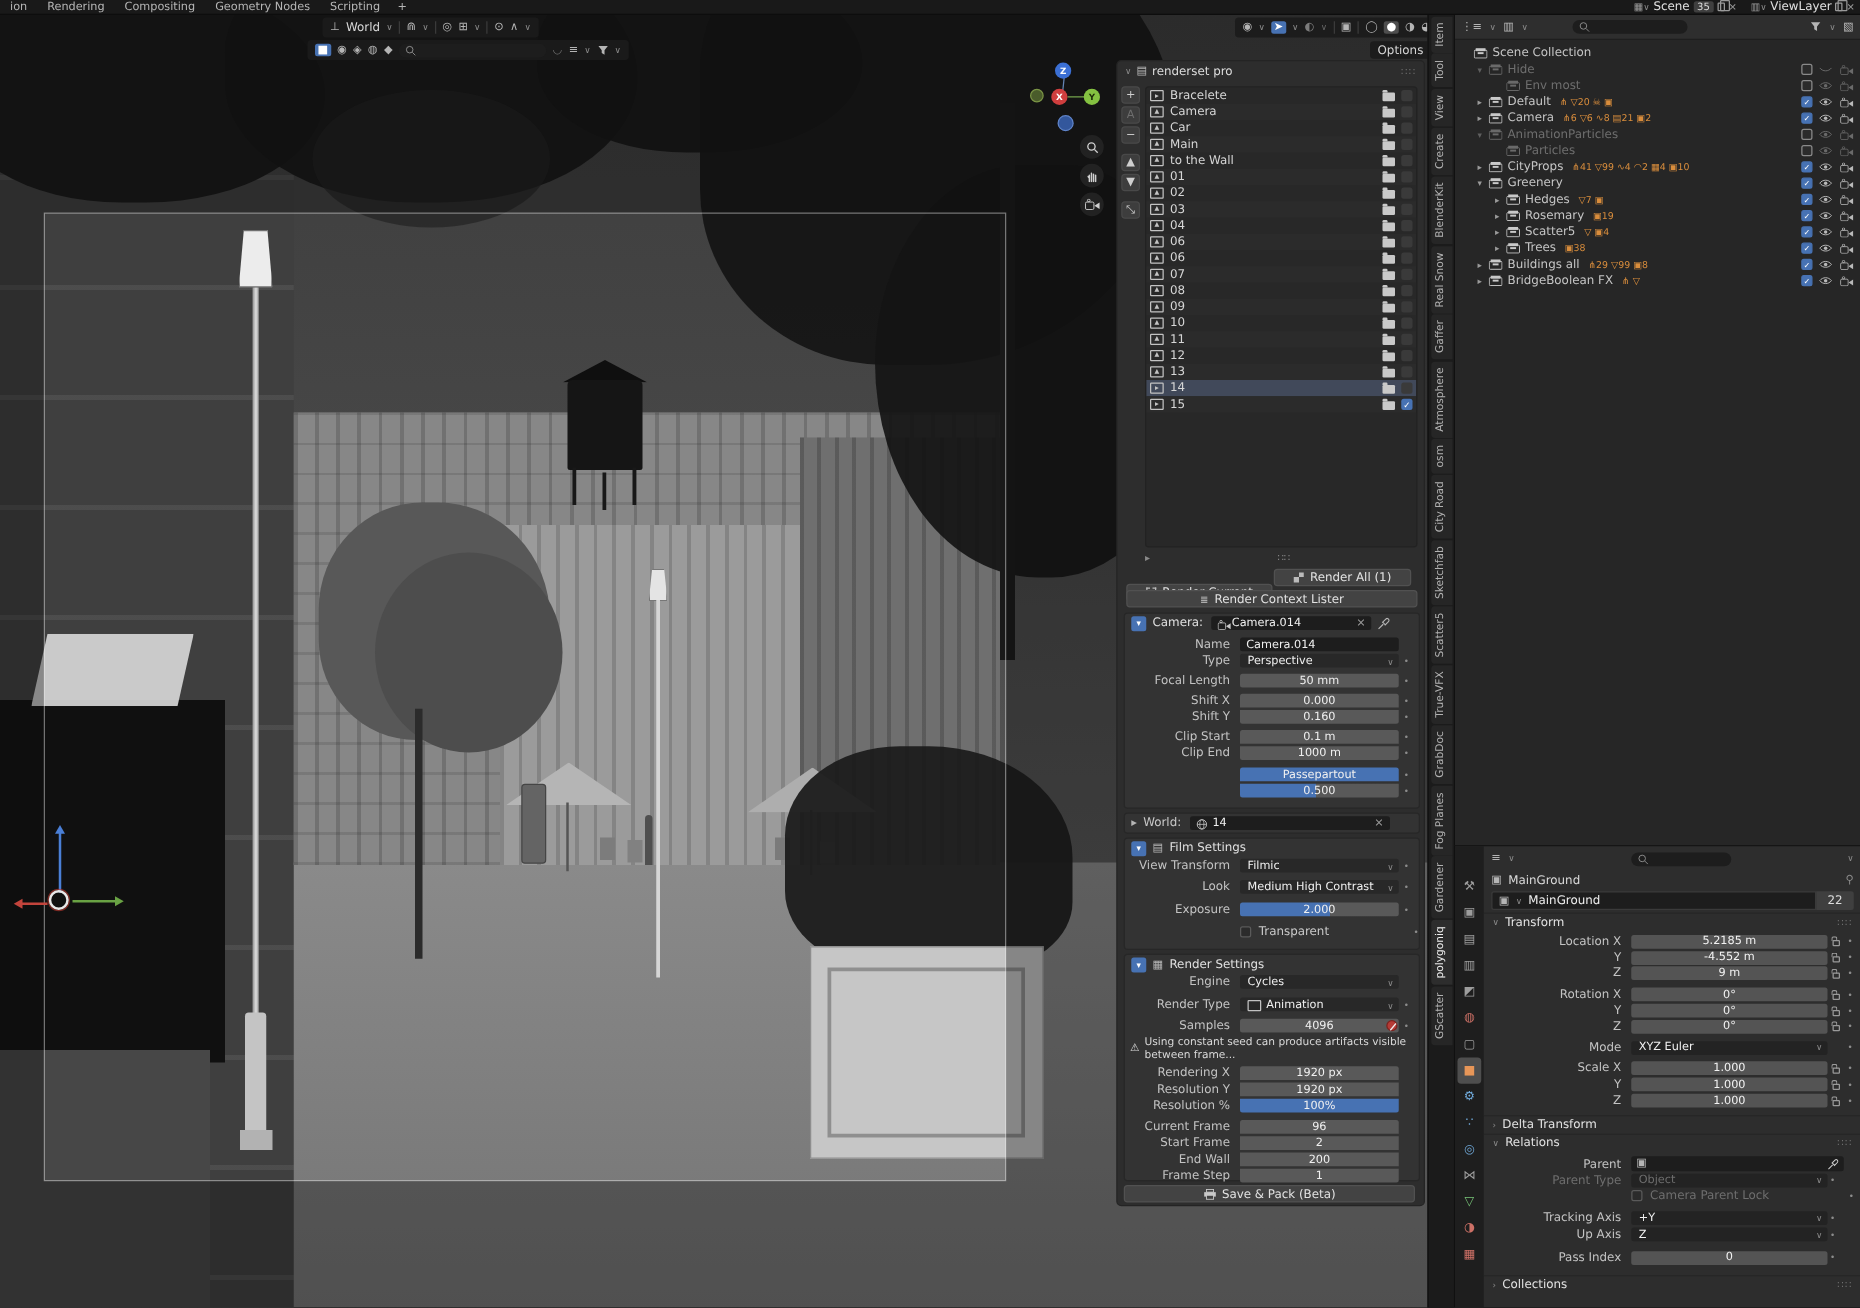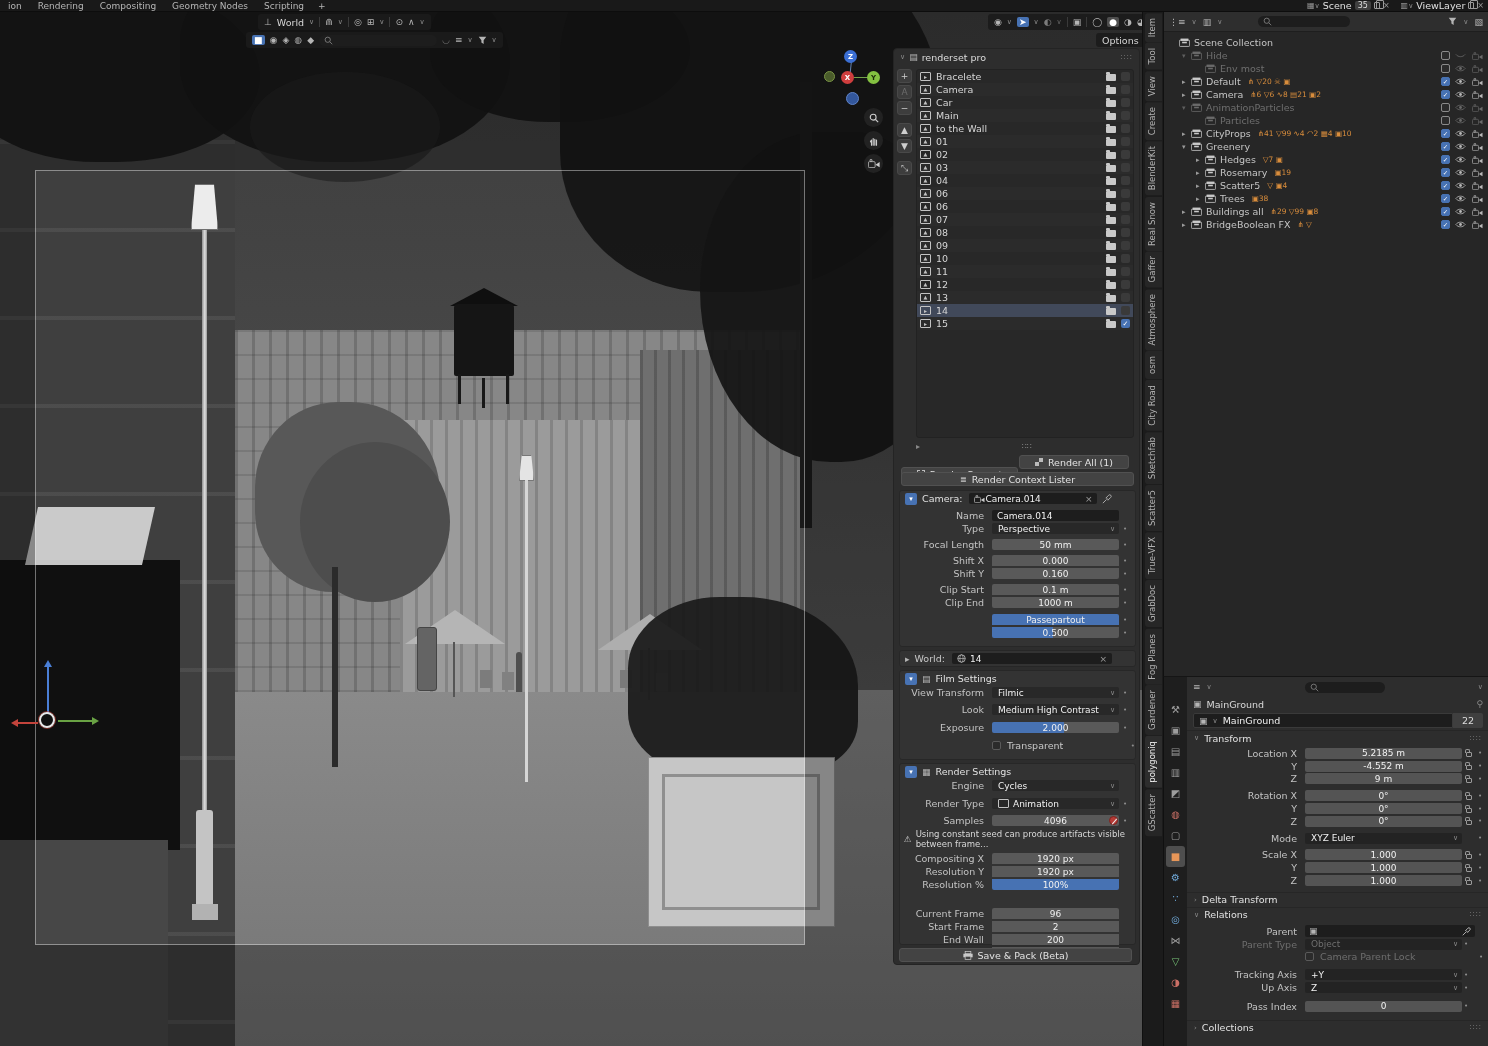--- a/index.html
+++ b/index.html
@@ -54,21 +54,21 @@
 .rrow[data-checked="true"] .rchk{background:#4772b3}
 .rrow[data-checked="true"] .rchk::after{content:"✓"}
 .rsp-footer{position:absolute;left:22px;top:391px;width:218px;height:12px;display:flex;align-items:center;color:#8a8a8a;font-size:8px}
 .btn{background:#434343;border:1px solid #515151;border-radius:3px;color:#e2e2e2;display:flex;align-items:center;justify-content:center;gap:5px;position:absolute;height:14px}
 .btn .bic{color:#c9c9c9;font-size:8px}
 .box{position:absolute;background:#333333;border:1px solid #272727;border-radius:3px}
 .boxhead{height:15px;display:flex;align-items:center;gap:5px;padding:0 5px;color:#e0e0e0}
 .btgl{width:12px;height:12px;background:#4772b3;border-radius:2px;color:#fff;font-size:7px;display:flex;align-items:center;justify-content:center;flex:none}
 .frow{display:flex;align-items:center;height:13px}
 .flab{width:92px;text-align:right;padding-right:8px;color:#c3c3c3;flex:none}
-.ffield{width:127px;height:11px;border-radius:2px;display:flex;align-items:center;justify-content:center;font-size:9px;color:#f0f0f0;position:relative;flex:none}
+.ffield{width:127px;height:11px;border-radius:2px;display:flex;align-items:flex-end;justify-content:center;font-size:9px;color:#f0f0f0;position:relative;flex:none}
 .ffield.slider{background:#595959}
 .ffield.dark{background:#1d1d1d;justify-content:flex-start;padding:0 5px}
 .ffield.drop{background:#282828;justify-content:flex-start;padding:0 6px}
 .ffield.drop .caret{position:absolute;right:4px}
 .fdot{color:#8c8c8c;margin-left:4px;font-size:7px}
 .redkey{position:absolute;right:1px;top:1px;width:9px;height:9px;border-radius:50%;background:#b63b36;border:1px solid #7c221e}
 .redkey::after{content:'';position:absolute;left:4px;top:1px;width:1px;height:7px;background:#eee;transform:rotate(40deg)}
 .warn{display:flex;align-items:center;gap:4px;color:#d8d8d8;font-size(8.5px);font-size:8.5px;padding-left:4px}
 
 #navstrip{left:1142px;top:12px;width:21px;height:1034px;background:#1b1b1b;z-index:45;border-left:1px solid #101010}
@@ -638,38 +638,38 @@
           <span>4096</span>
           <span class="redkey"></span>
         </span>
         <span class="fdot">•</span>
       </div>
     <div class="warn" style="margin-top:2px">
       <span>⚠</span>
         <span>Using constant seed can produce artifacts visible between frame...</span>
     </div>
     <div class="frow" style="margin-top:3px">
-        <span class="flab">Compositing X</span>
+        <span class="flab">Rendering X</span>
         <span class="ffield slider" style="border-radius:2px 2px 0 0">
           <span>1920 px</span>
         </span>
       </div>
     <div class="frow">
         <span class="flab">Resolution Y</span>
         <span class="ffield slider" style="border-radius:0">
           <span>1920 px</span>
         </span>
       </div>
     <div class="frow">
         <span class="flab">Resolution %</span>
         <span class="ffield" style="background:#4772b3;border-radius:0 0 2px 2px">
           <span>100%</span>
         </span>
       </div>
-    <div class="frow" style="margin-top:16px">
+    <div class="frow" style="margin-top:4px">
         <span class="flab">Current Frame</span>
         <span class="ffield slider" style="border-radius:2px 2px 0 0">
           <span>96</span>
         </span>
       </div>
     <div class="frow">
         <span class="flab">Start Frame</span>
         <span class="ffield slider" style="border-radius:0">
           <span>2</span>
         </span>

